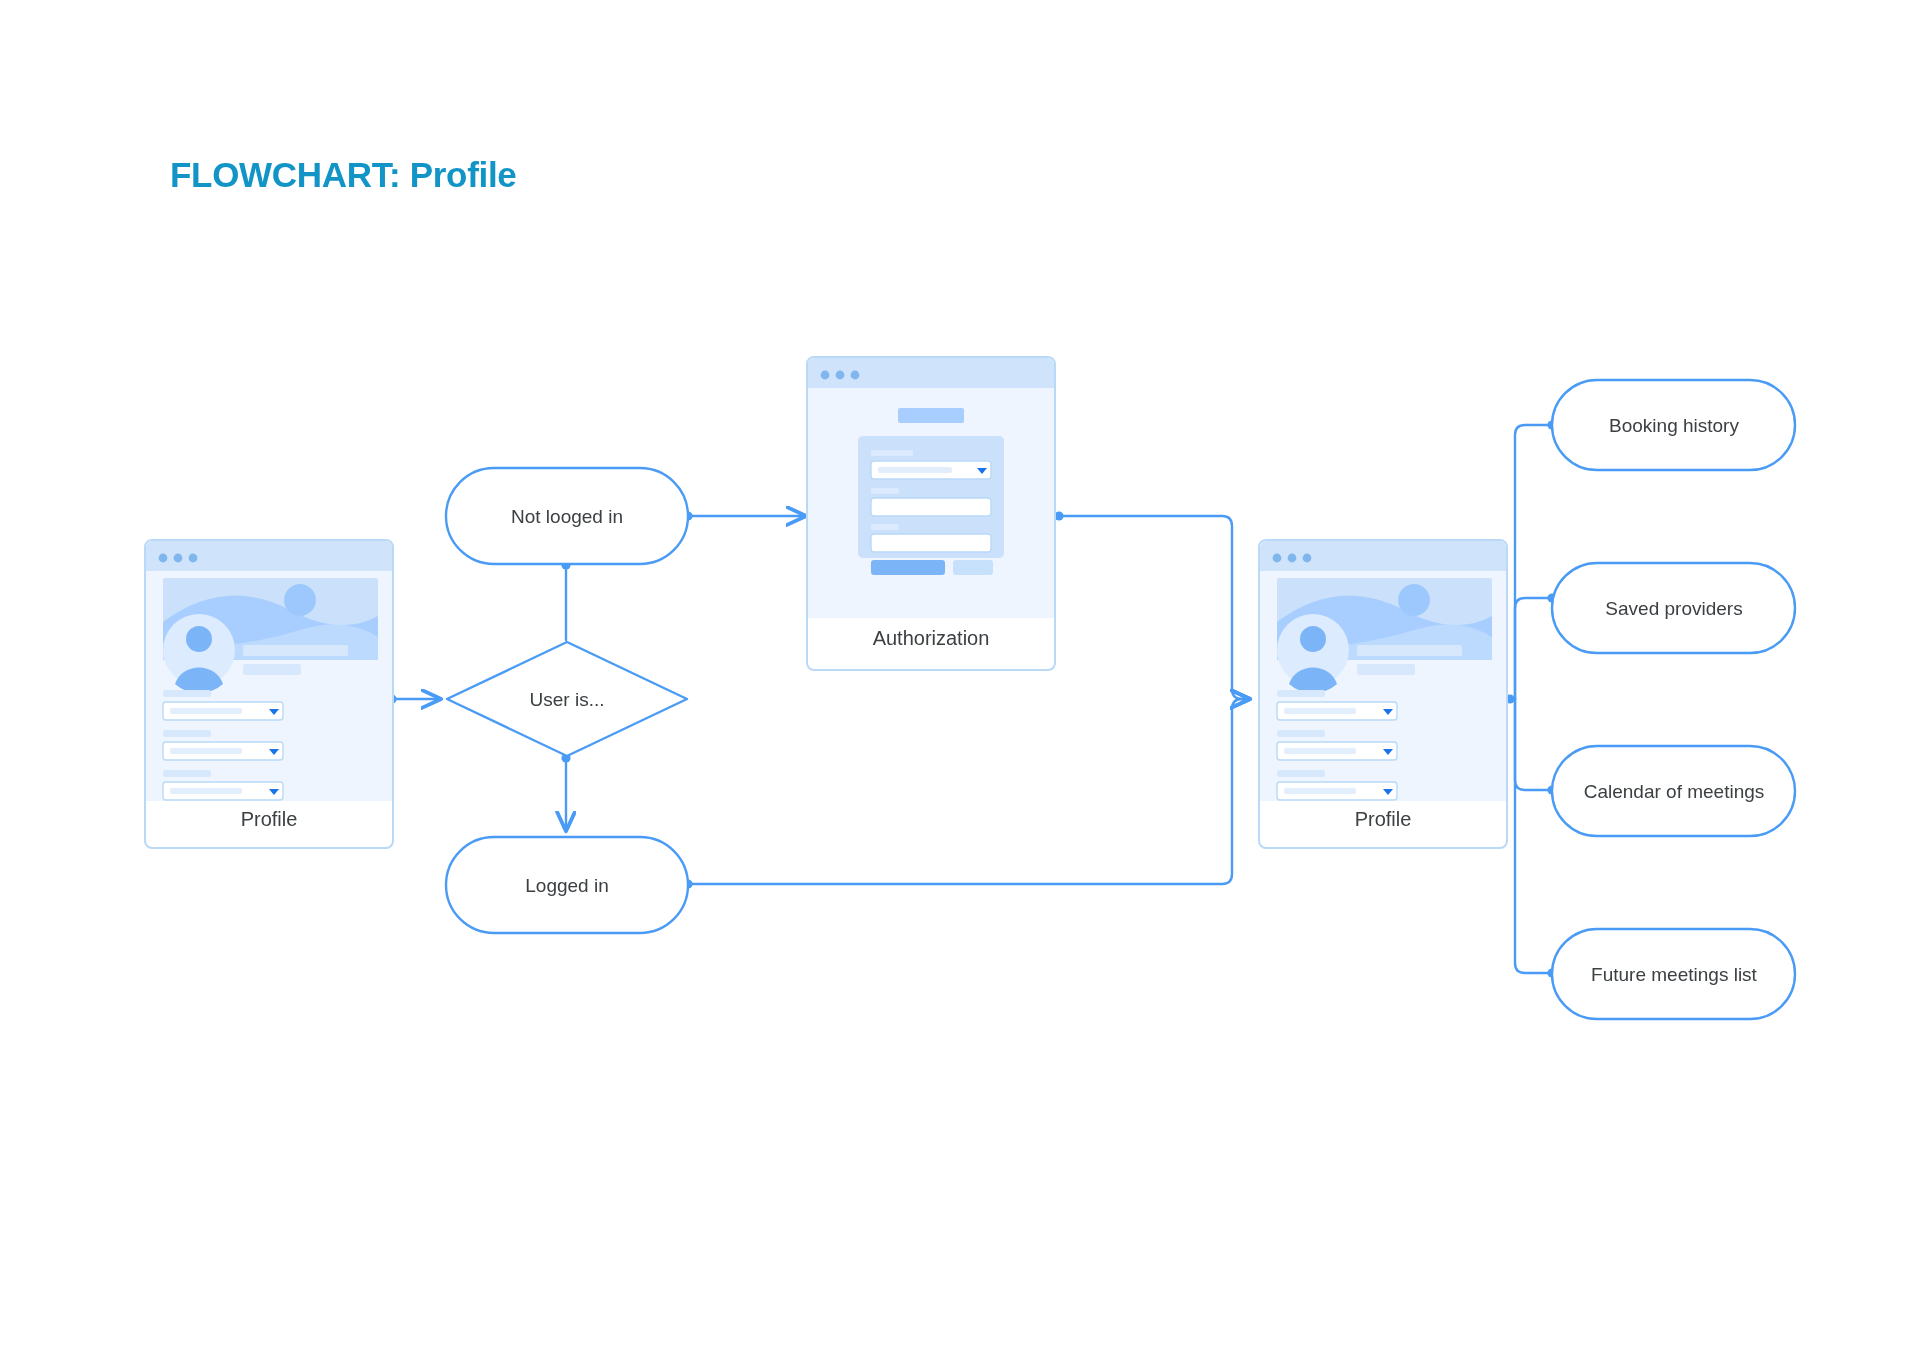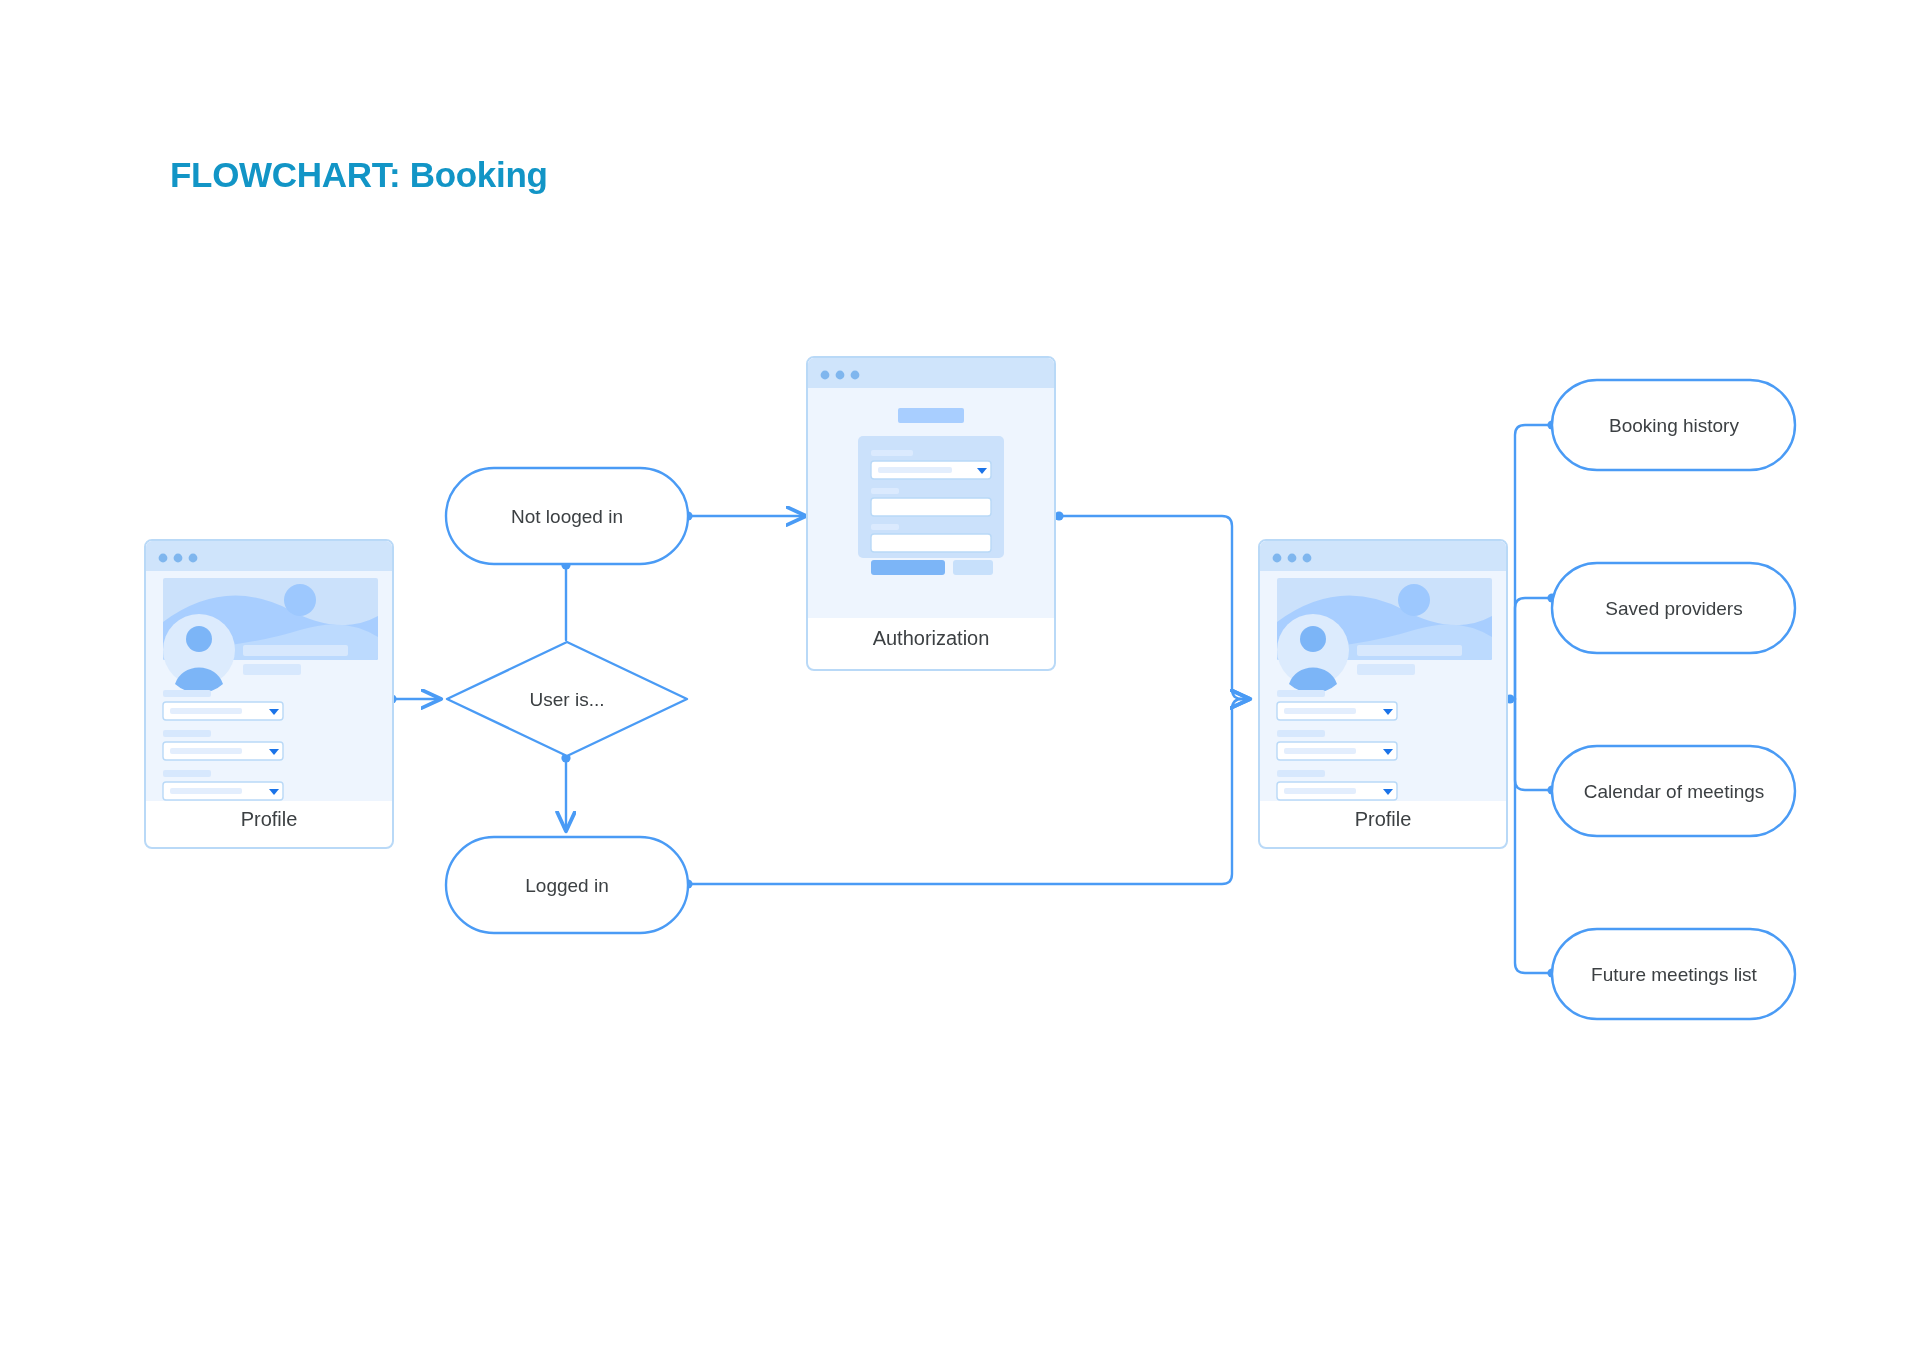--- a/index.html
+++ b/index.html
@@ -46,21 +46,21 @@
     font-family: "Liberation Sans", sans-serif;
     font-size: 20px;
     fill: #3c4043;
   }
 </style>
 </head>
 <body>
 
 <div id="stage">
 
-  <div class="title">FLOWCHART: Booking</div>
+  <div class="title">FLOWCHART: Profile</div>
 
   <svg class="canvas" viewBox="0 0 1920 1365">
     <defs>
       <marker id="arrowR" markerWidth="10" markerHeight="10" refX="8" refY="4.2" orient="auto">
         <path d="M0.5,0.5 L8.5,4.2 L0.5,7.9" fill="none" stroke="#4a9bf5" stroke-width="1.6" stroke-linecap="round" stroke-linejoin="round"></path>
       </marker>
       <marker id="arrowD" markerWidth="10" markerHeight="10" refX="8" refY="4.2" orient="auto">
         <path d="M0.5,0.5 L8.5,4.2 L0.5,7.9" fill="none" stroke="#4a9bf5" stroke-width="1.6" stroke-linecap="round" stroke-linejoin="round"></path>
       </marker>
 

